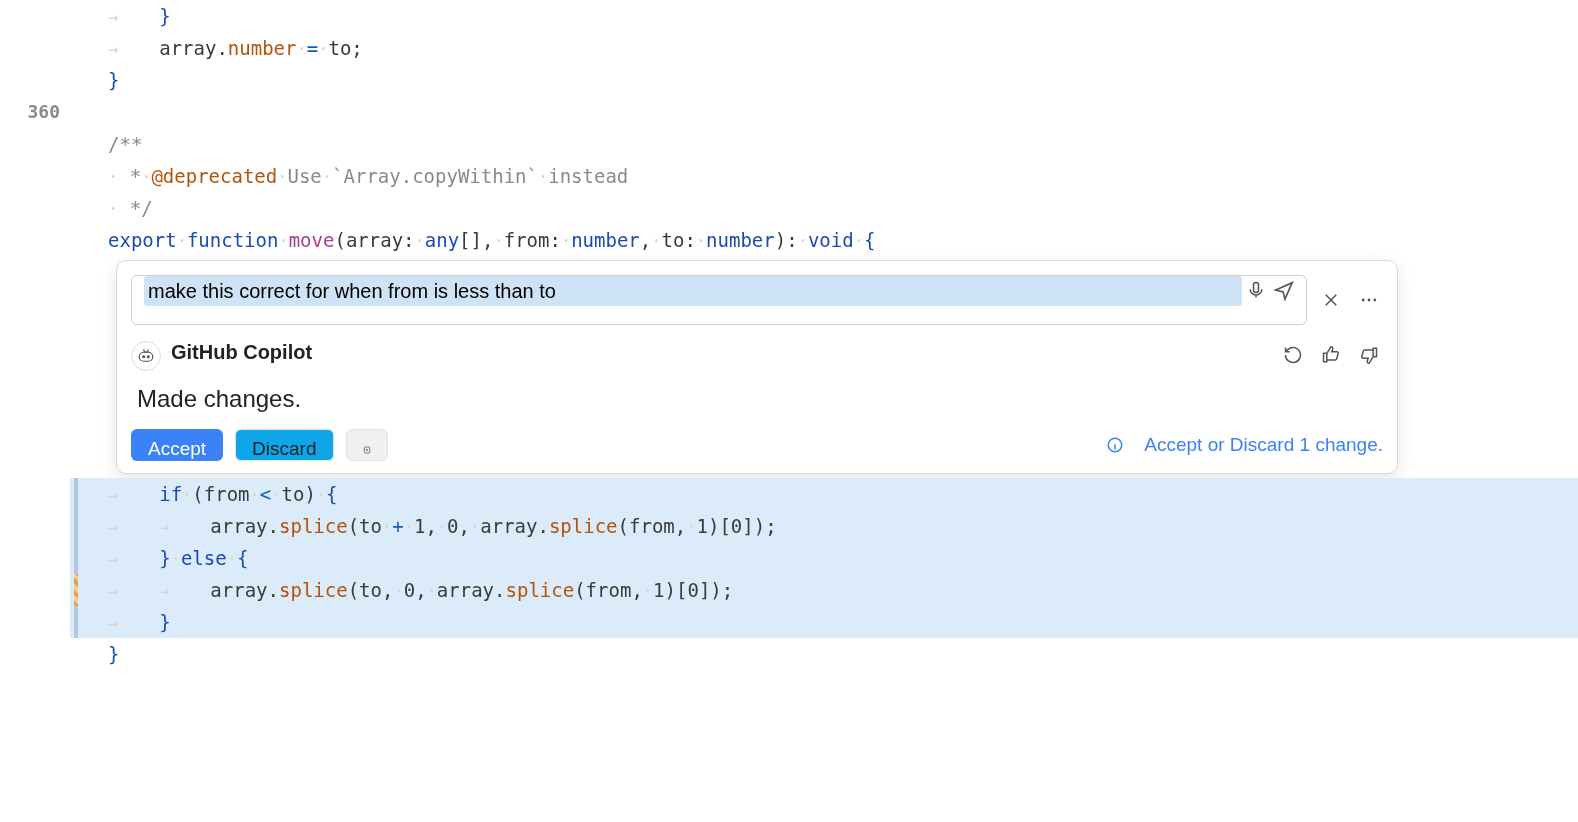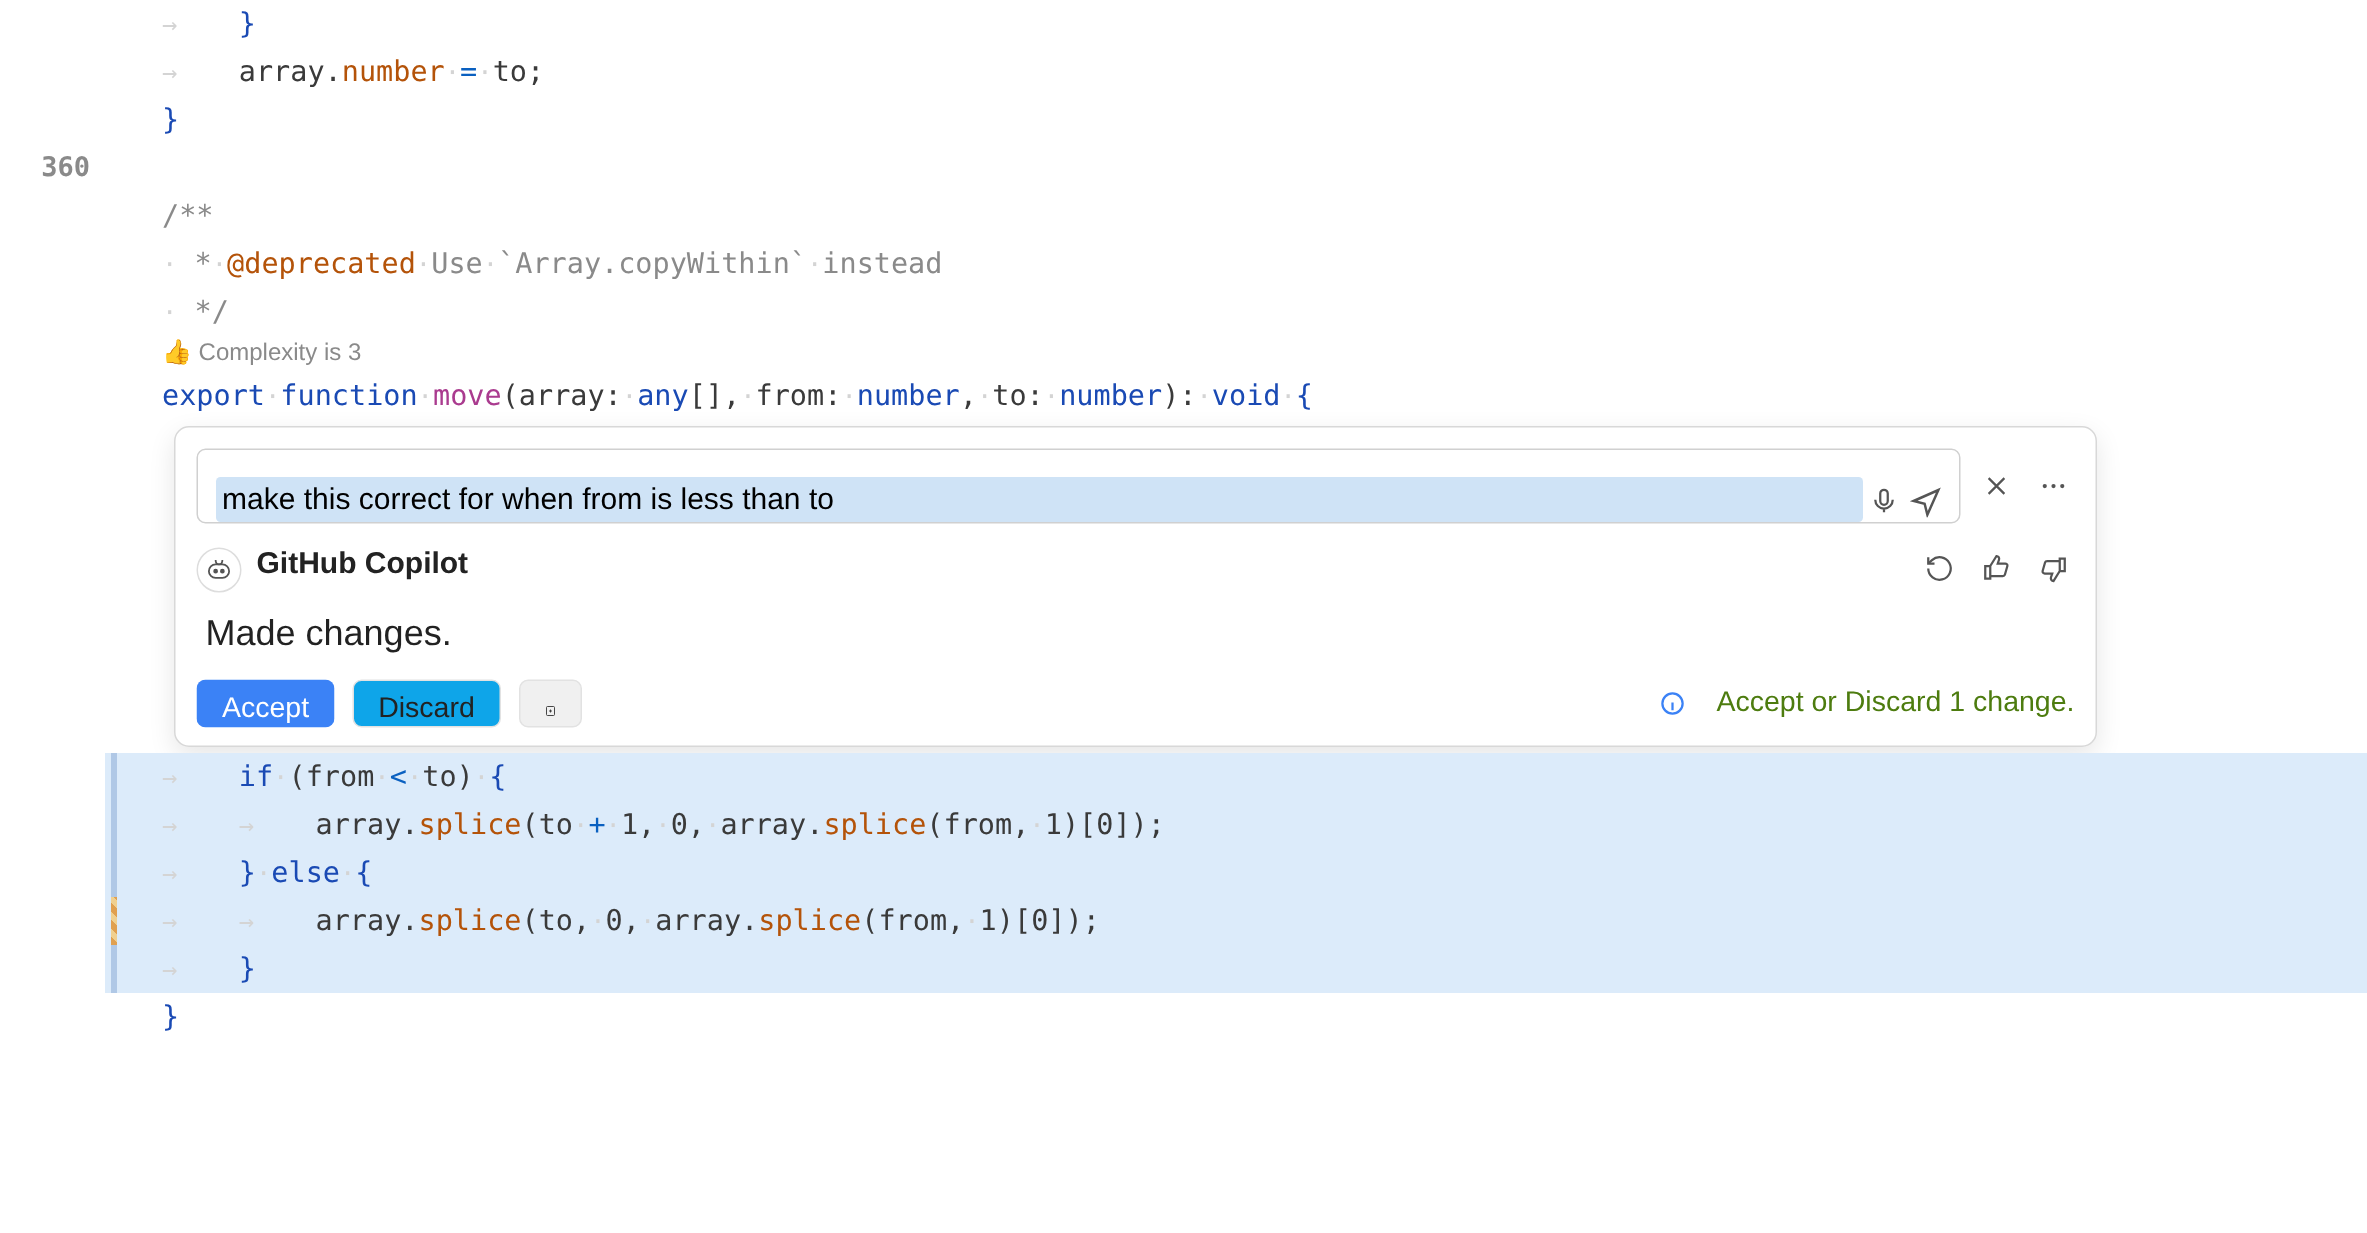--- a/index.html
+++ b/index.html
@@ -76,21 +76,21 @@
     border-radius: 10px;
     background: #fff;
     box-shadow: 0 6px 18px rgba(0,0,0,.10);
     font-family: -apple-system, "Segoe UI", sans-serif;
     padding: 14px 14px 12px 14px;
   }
   .prompt-row { display: flex; align-items: center; gap: 10px; }
   .prompt-box {
     flex: 1;
     display: flex;
-    align-items: flex-end;
+    align-items: flex-start;
     border: 1px solid #d0d0d0;
     border-radius: 6px;
     height: 50px;
     padding: 0 8px 0 12px;
     background: #fff;
   }
   .prompt-input {
     flex: 1;
     border: none;
     outline: none;
@@ -136,21 +136,21 @@
     border-radius: 6px;
     font-size: 19px;
     display: inline-flex; align-items: flex-end;
     cursor: pointer;
     border: 1px solid transparent;
   }
   .btn-primary { background: #3b82f6; color: #fff; }
   .btn-secondary { background: #0ea5e9; color: #222; border-color: #e2e2e2; }
   .btn-icon { background: #f0f0f0; width: 42px; justify-content: center; border-color: #e2e2e2; }
   .action-row .spacer { flex: 1; }
-  .status-text { font-size: 19px; color: #4d7c0f; display: flex; align-items: center; gap: 20px; }
+  .status-text { font-size: 19px; color: #3b82f6; display: flex; align-items: center; gap: 20px; }
   .info-icon svg { display: block; }
 </style>
 </head>
 <body>
 
 <div class="editor">
 
   <div class="gutter">
     <div class="ln"></div>
     <div class="ln"></div>
@@ -180,21 +180,20 @@
     <div class="code-line"><span class="brace">}</span></div>
 
     <div class="code-line"></div>
 
     <div class="code-line"><span class="doc">/**</span></div>
 
     <div class="code-line"><span class="ws">·</span><span class="doc"> *</span><span class="ws">·</span><span class="dep">@deprecated</span><span class="ws">·</span><span class="doc">Use</span><span class="ws">·</span><span class="doc">`Array.copyWithin`</span><span class="ws">·</span><span class="doc">instead</span></div>
 
     <div class="code-line"><span class="ws">·</span><span class="doc"> */</span></div>
 
-    <div class="codelens"><span>👍 </span><span>Complexity is 3</span></div>
 
     <div class="code-line"><span class="kw">export</span><span class="ws">·</span><span class="kw">function</span><span class="ws">·</span><span class="fn">move</span><span class="punc">(</span><span class="id">array</span><span class="punc">:</span><span class="ws">·</span><span class="type">any</span><span class="punc">[]</span><span class="punc">,</span><span class="ws">·</span><span class="id">from</span><span class="punc">:</span><span class="ws">·</span><span class="type">number</span><span class="punc">,</span><span class="ws">·</span><span class="id">to</span><span class="punc">:</span><span class="ws">·</span><span class="type">number</span><span class="punc">):</span><span class="ws">·</span><span class="type">void</span><span class="ws">·</span><span class="brace">{</span></div>
 
     <div class="panel">
       <div class="prompt-row">
         <div class="prompt-box">
           <input class="prompt-input" value="make this correct for when from is less than to" style="">
           <span class="icon-btn">
             <svg width="20" height="20" viewBox="0 0 24 24" fill="none" stroke="currentColor" stroke-width="1.8">
                 <rect x="9" y="3" width="6" height="12" rx="3"></rect>

